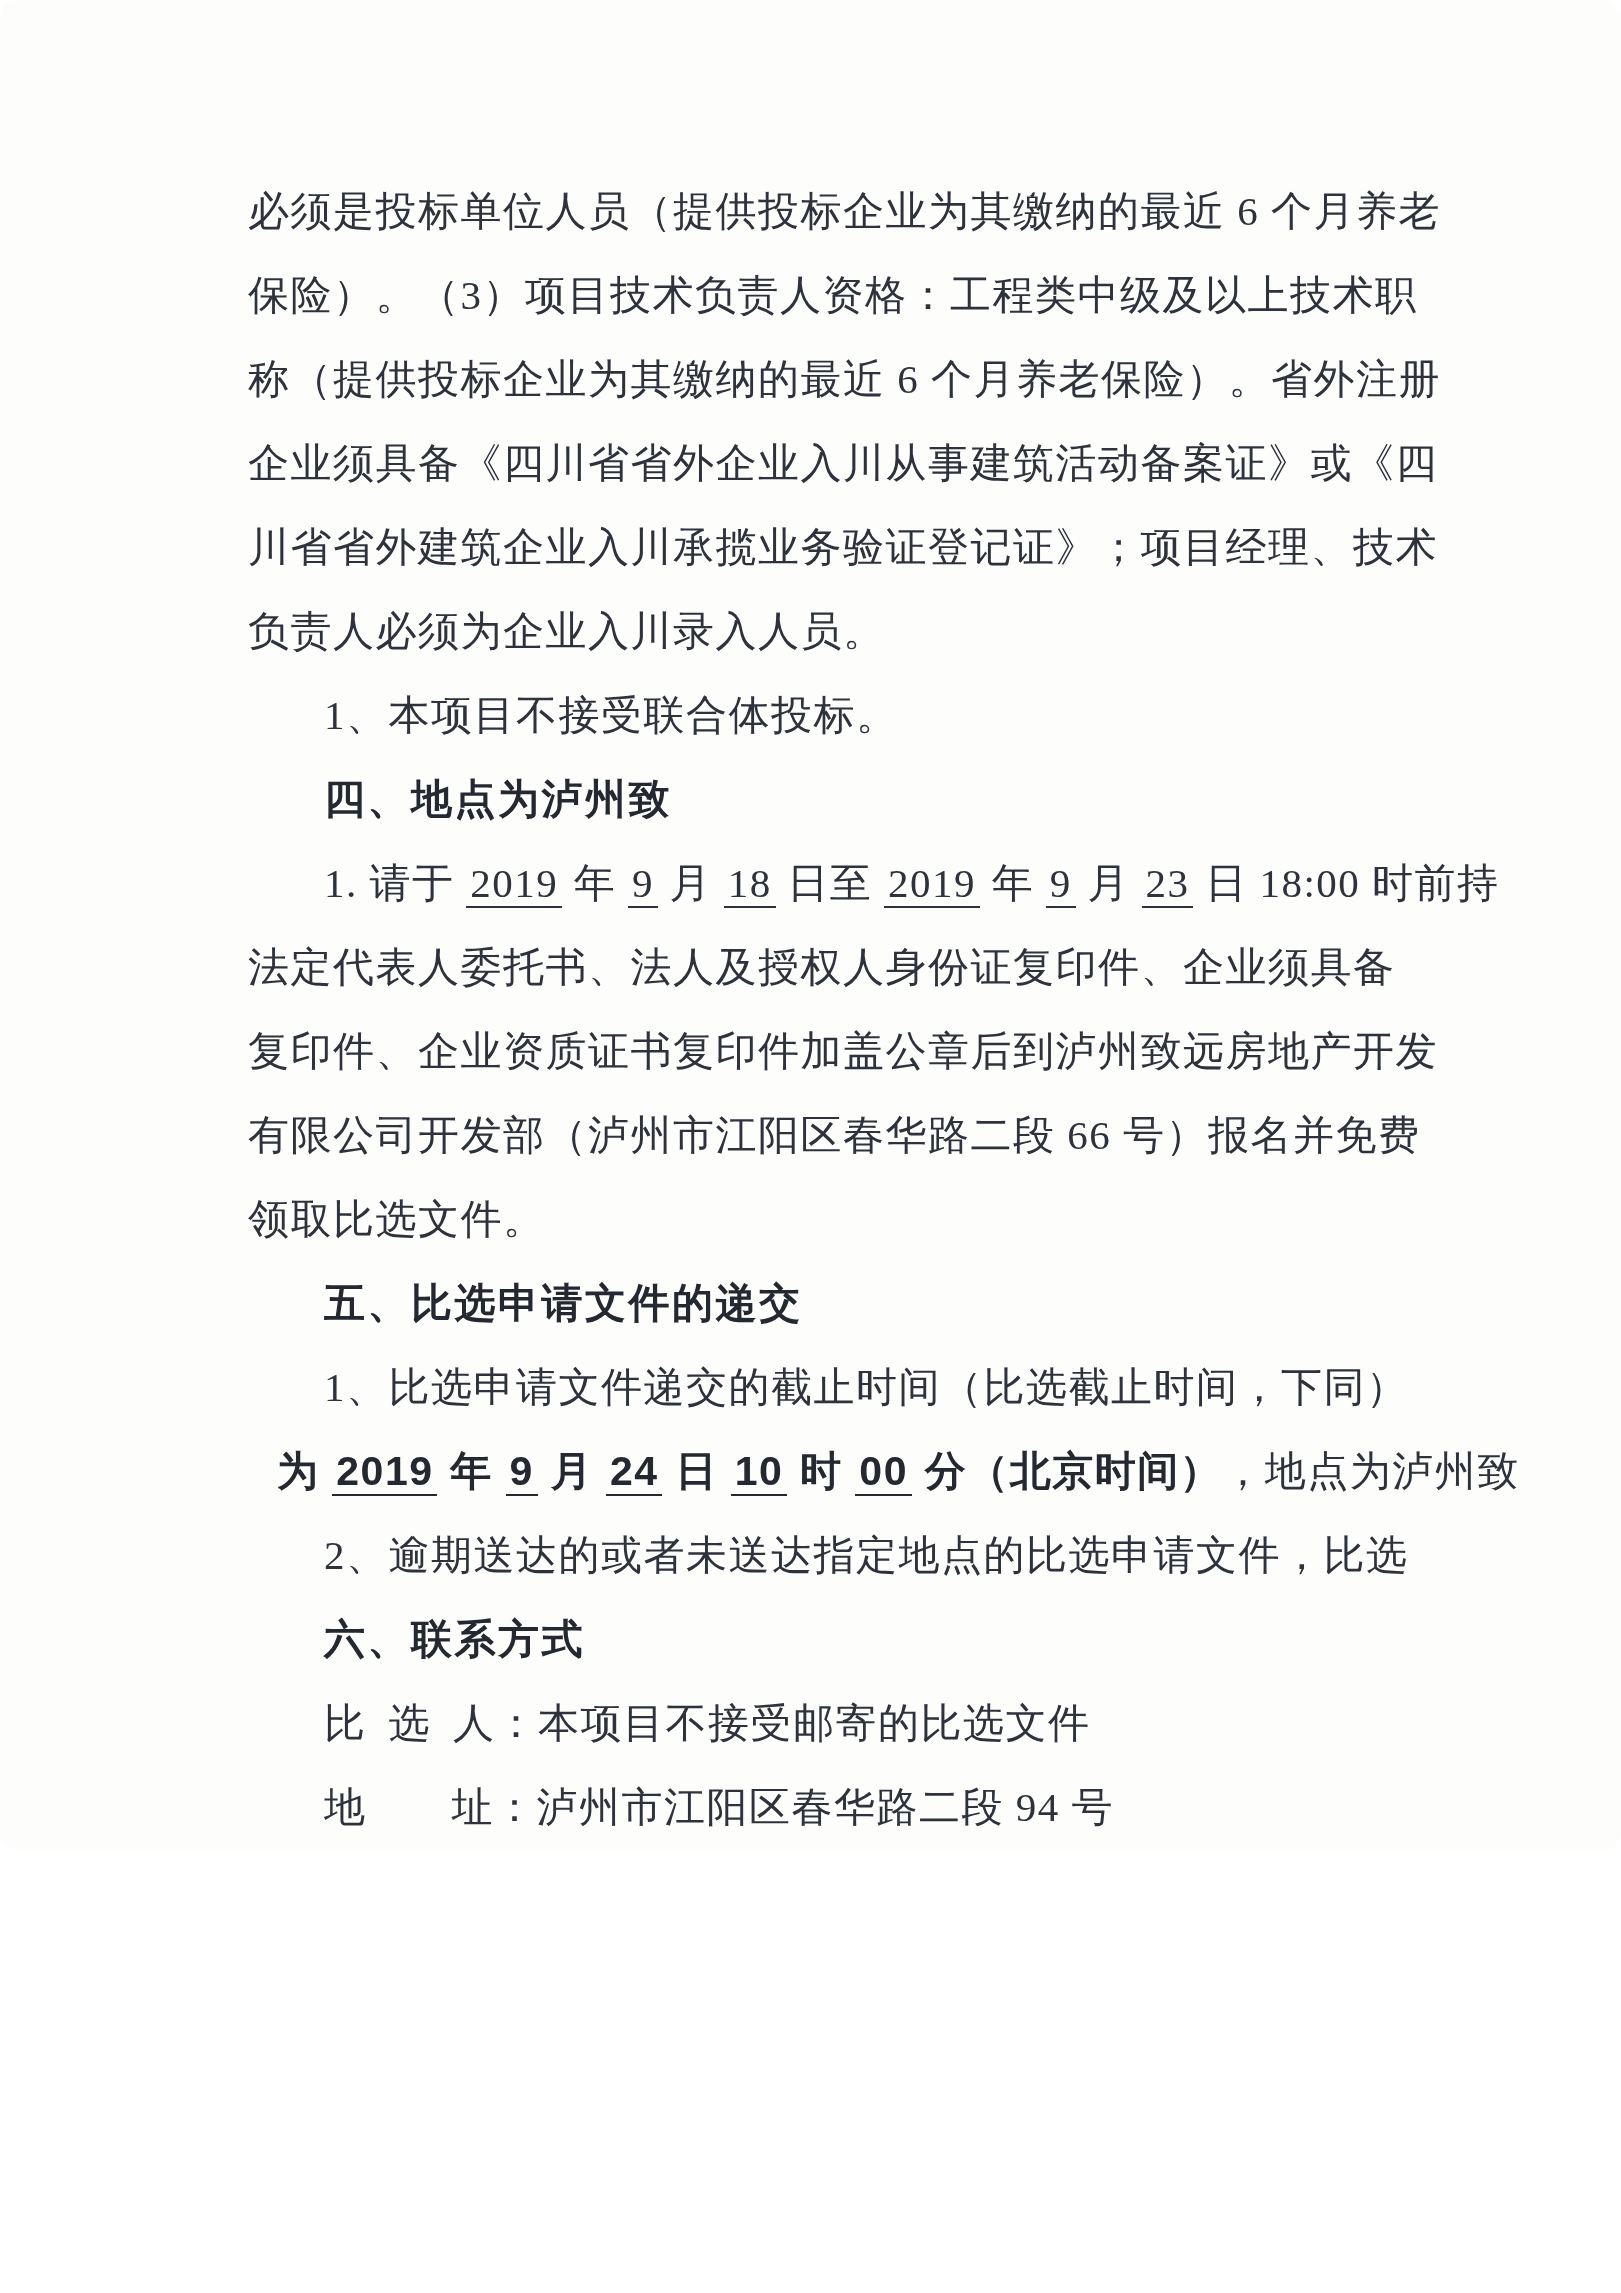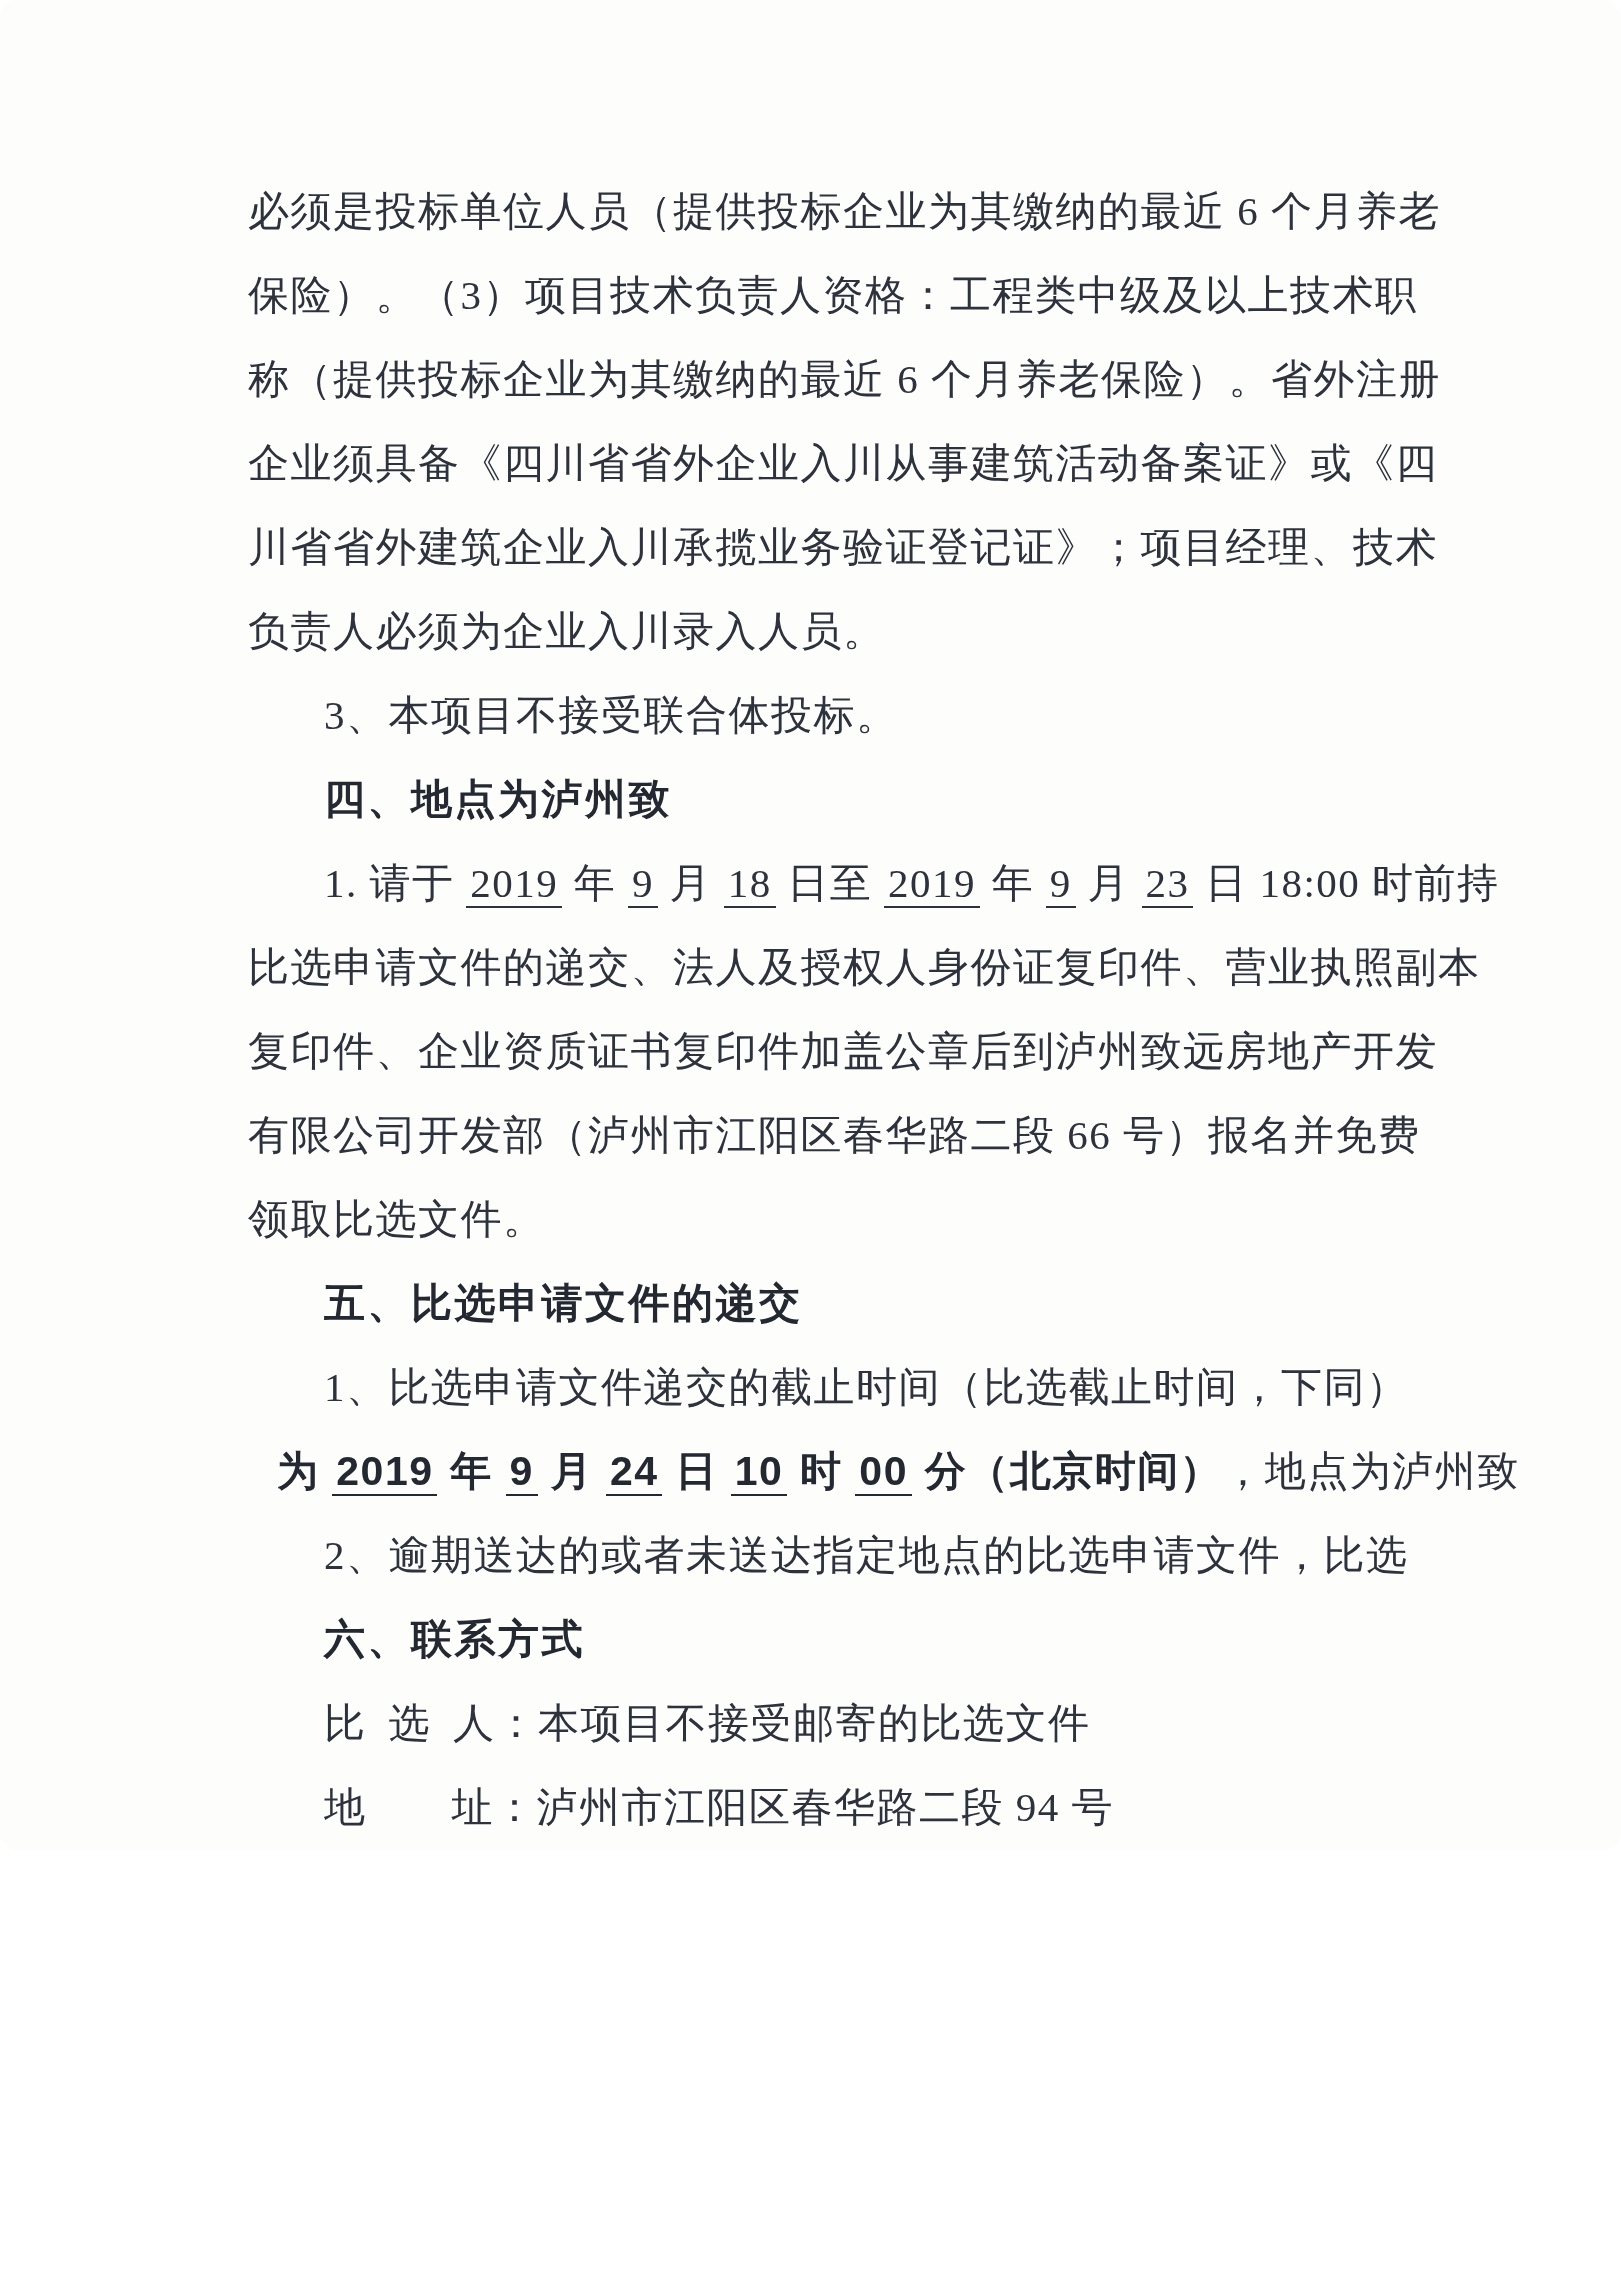--- a/index.html
+++ b/index.html
@@ -73,24 +73,24 @@
 <body>
 
 <div class="page">
   <div id="doc" class="doc">
       <div class="line"><span class="seg">必须是投标单位人员（提供投标企业为其缴纳的最近 6 个月养老</span></div>
       <div class="line"><span class="seg">保险）。（3）项目技术负责人资格：工程类中级及以上技术职</span></div>
       <div class="line"><span class="seg">称（提供投标企业为其缴纳的最近 6 个月养老保险）。省外注册</span></div>
       <div class="line"><span class="seg">企业须具备《四川省省外企业入川从事建筑活动备案证》或《四</span></div>
       <div class="line"><span class="seg">川省省外建筑企业入川承揽业务验证登记证》；项目经理、技术</span></div>
       <div class="line"><span class="seg">负责人必须为企业入川录入人员。</span></div>
-      <div class="line indent"><span class="seg">3、本项目不接受联合体投标。</span></div>
+      <div class="line indent"><span class="seg">1、本项目不接受联合体投标。</span></div>
       <div class="line heading indent"><span class="seg">四、地点为泸州致</span></div>
       <div class="line indent"><span class="seg">1. 请于 </span><span class="seg u">2019</span><span class="seg"> 年 </span><span class="seg u">9</span><span class="seg"> 月 </span><span class="seg u">18</span><span class="seg"> 日至 </span><span class="seg u">2019</span><span class="seg"> 年 </span><span class="seg u">9</span><span class="seg"> 月 </span><span class="seg u">23</span><span class="seg"> 日 18:00 时前持</span></div>
-      <div class="line"><span class="seg">比选申请文件的递交、法人及授权人身份证复印件、营业执照副本</span></div>
+      <div class="line"><span class="seg">法定代表人委托书、法人及授权人身份证复印件、企业须具备</span></div>
       <div class="line"><span class="seg">复印件、企业资质证书复印件加盖公章后到泸州致远房地产开发</span></div>
       <div class="line"><span class="seg">有限公司开发部（泸州市江阳区春华路二段 66 号）报名并免费</span></div>
       <div class="line"><span class="seg">领取比选文件。</span></div>
       <div class="line heading indent"><span class="seg">五、比选申请文件的递交</span></div>
       <div class="line indent"><span class="seg">1、比选申请文件递交的截止时间（比选截止时间，下同）</span></div>
       <div class="line indent-sm"><span class="seg b">为 </span><span class="seg u b">2019</span><span class="seg b"> 年 </span><span class="seg u b">9</span><span class="seg b"> 月 </span><span class="seg u b">24</span><span class="seg b"> 日 </span><span class="seg u b">10</span><span class="seg b"> 时 </span><span class="seg u b">00</span><span class="seg b"> 分（北京时间）</span><span class="seg">，地点为泸州致</span></div>
       <div class="line indent"><span class="seg">2、逾期送达的或者未送达指定地点的比选申请文件，比选</span></div>
       <div class="line heading indent"><span class="seg">六、联系方式</span></div>
       <div class="line indent"><span class="seg">比 选 人：本项目不接受邮寄的比选文件</span></div>
       <div class="line indent"><span class="seg">地　　址：泸州市江阳区春华路二段 94 号</span></div>

